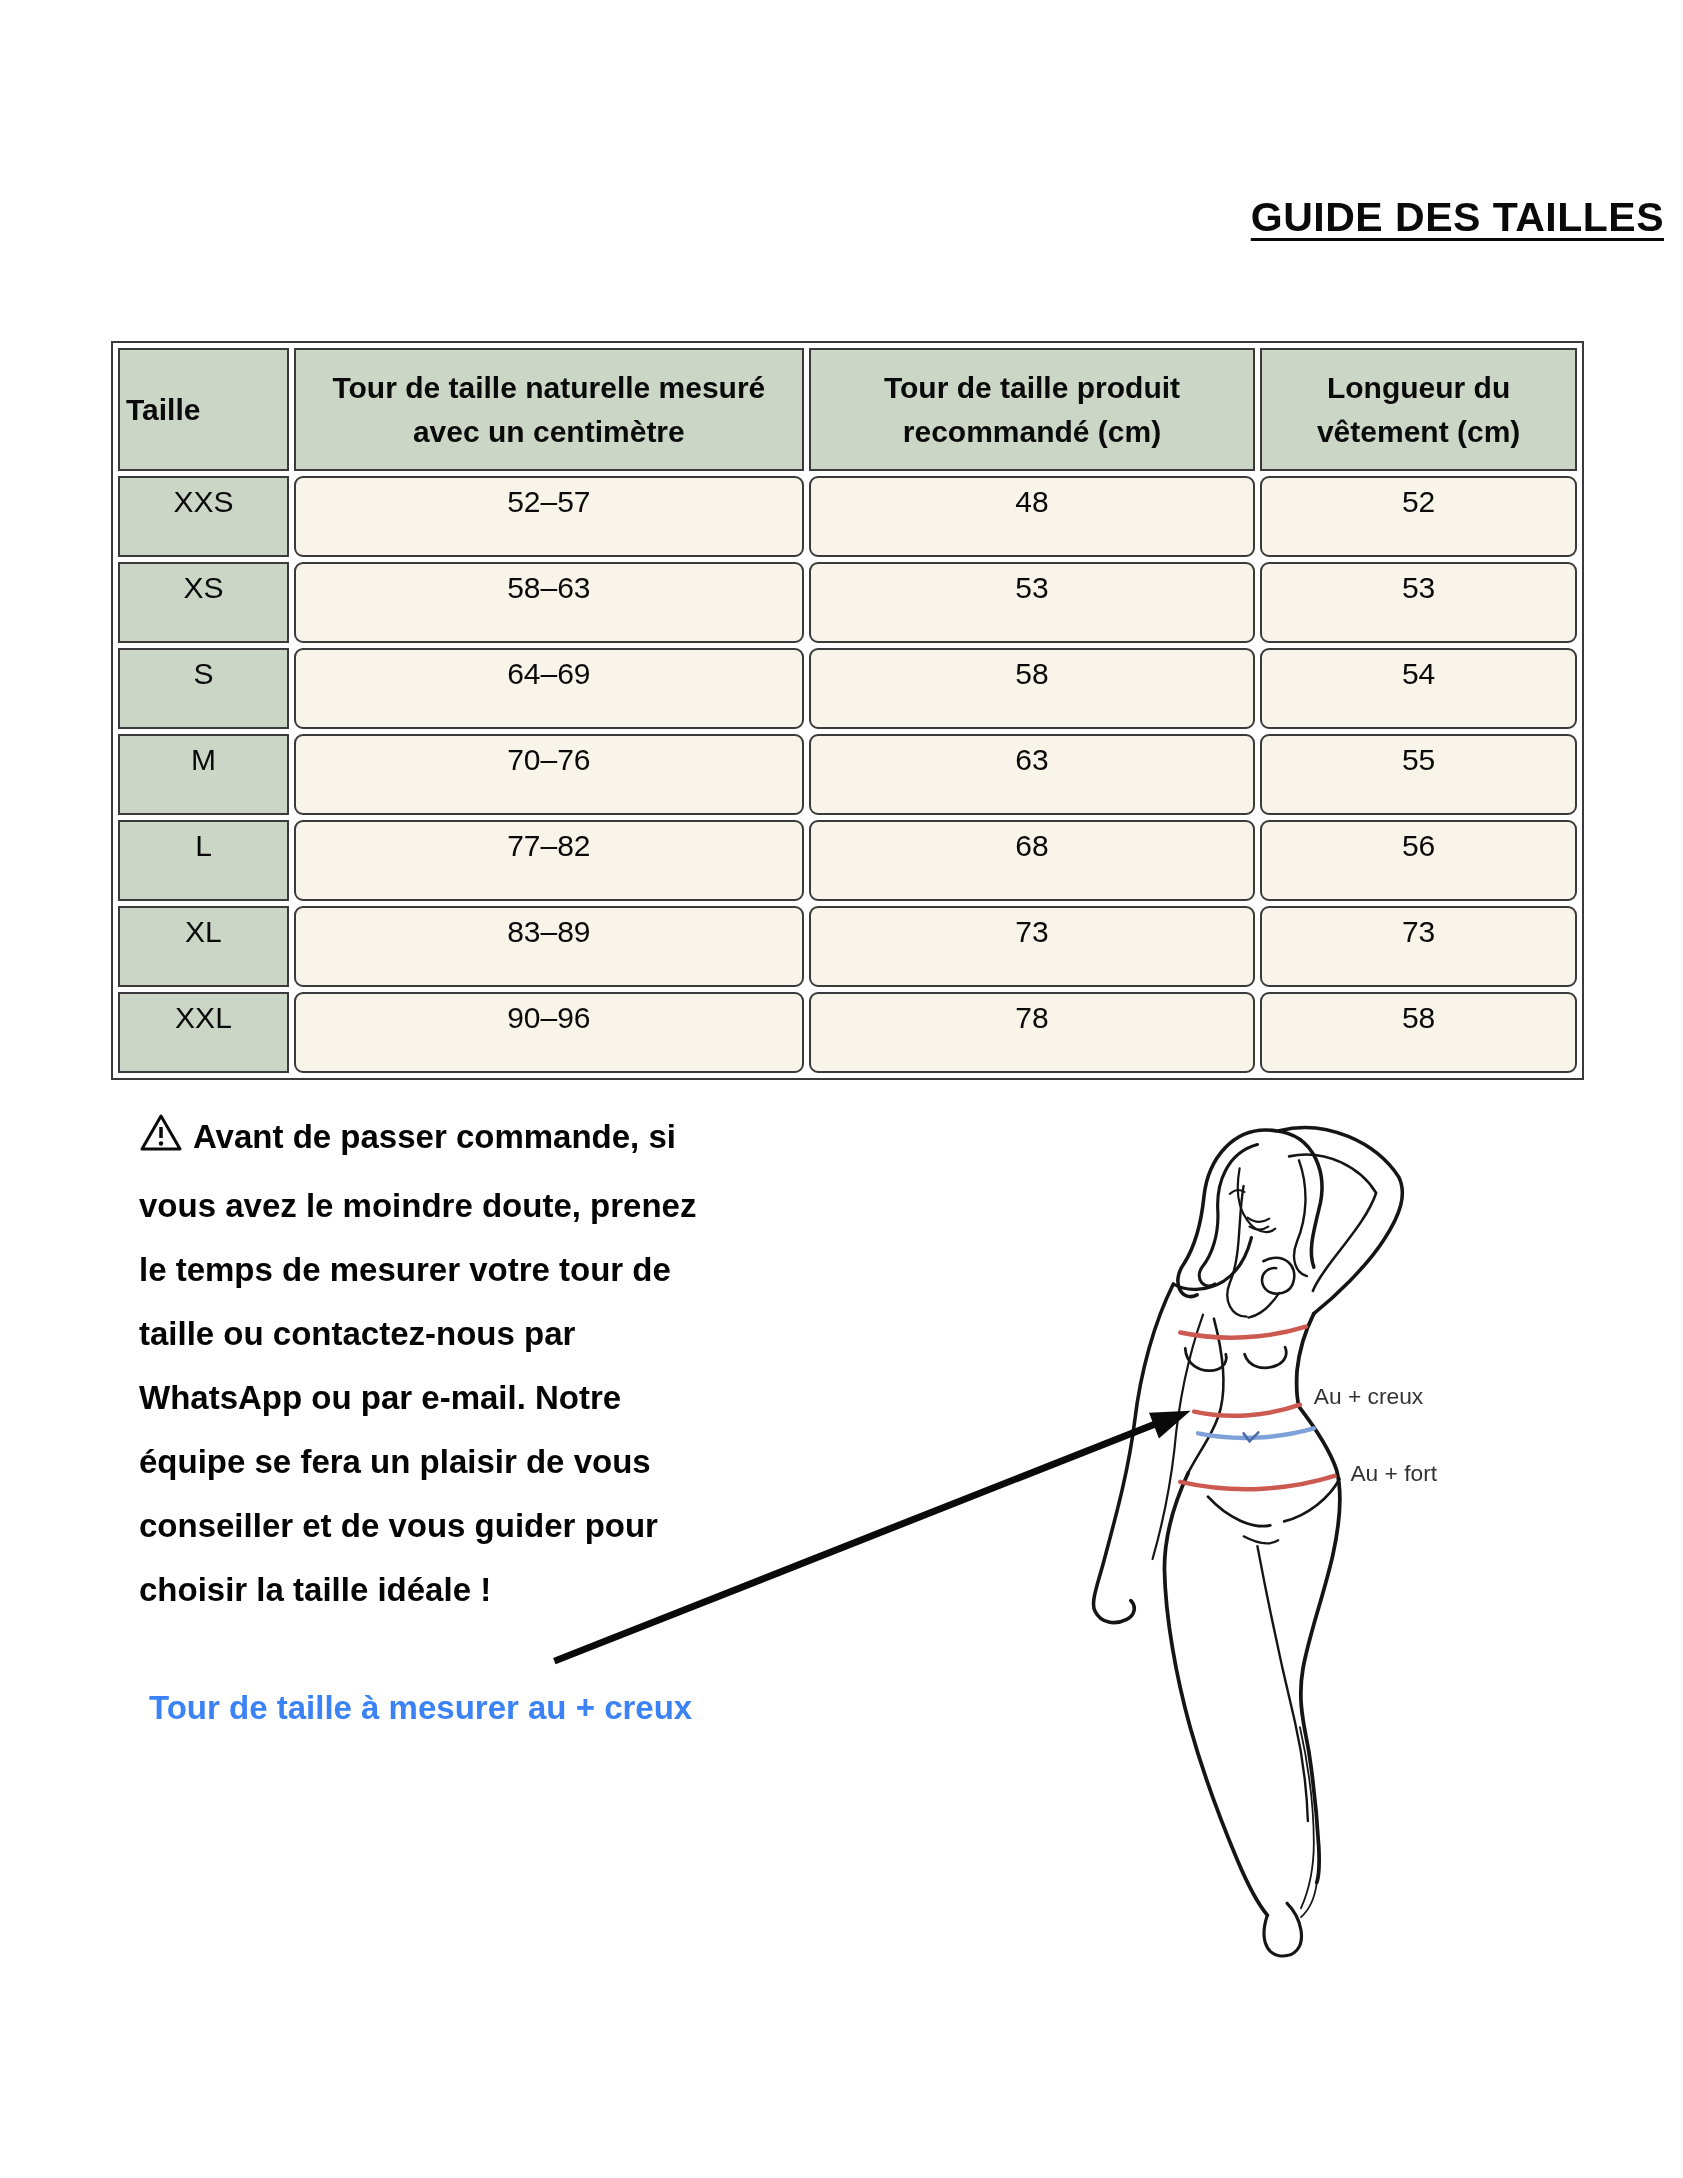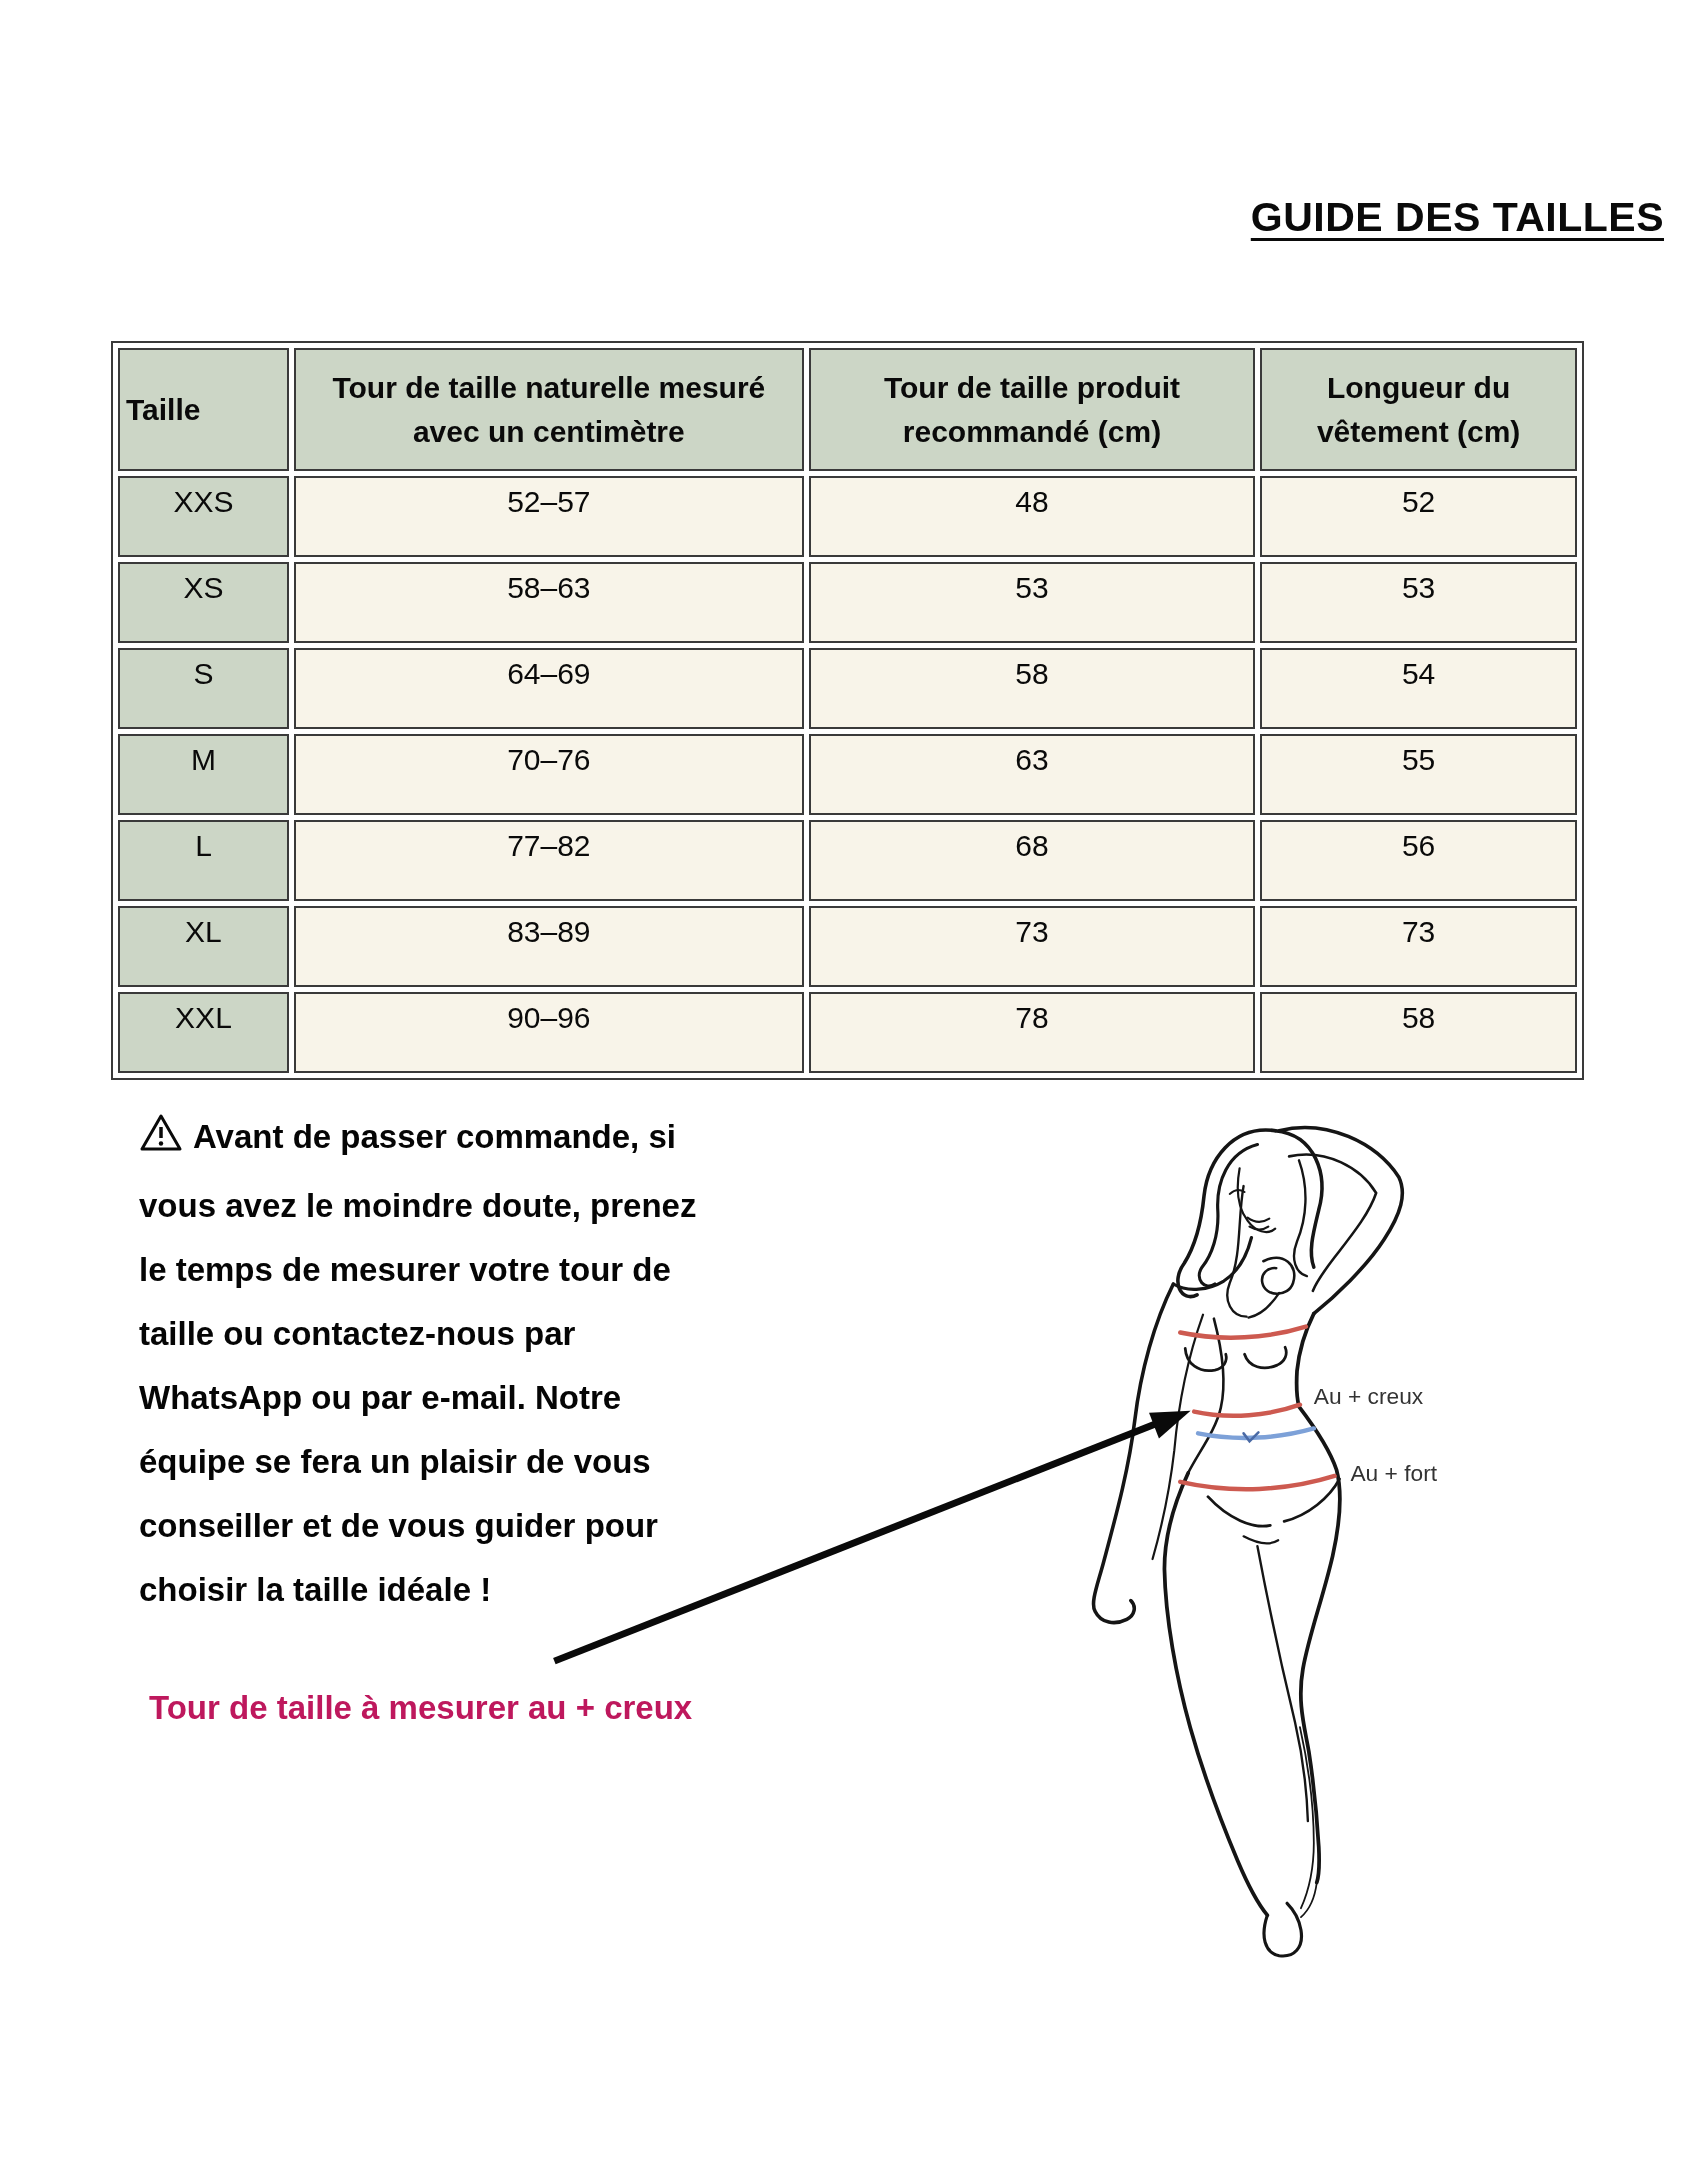--- a/index.html
+++ b/index.html
@@ -48,33 +48,33 @@
     padding:0 4px 0 6px;
   }
   table.sizes td{
     height:69px;
     vertical-align:top;
     text-align:center;
     padding-top:7px;
     font-weight:normal;
   }
   td.size-col{background:#ccd6c6;}
-  td.val-col{background:#f8f4e9;}
+  td.val-col{background:#f8f4e9;border-radius:9px;}
   
   .note{
     position:absolute;left:139px;top:1105px;width:594px;
     font-size:33px;font-weight:bold;line-height:64px;
     color:#050505;
   }
   .note .warn-ic{display:inline-block;vertical-align:-5px;margin-right:10px;}
   .note .note-text{white-space:pre-line;}
   
   .caption{
     position:absolute;left:149px;top:1689px;
-    font-size:33px;font-weight:bold;color:#be185d;
+    font-size:33px;font-weight:bold;color:#3b82f6;
   }
   
   .figure-svg{position:absolute;left:1020px;top:1069px;}
   .arrow-svg{position:absolute;left:495px;top:1366px;}
   svg text.measure-label{
     font-family:"Liberation Sans", sans-serif;
     font-size:23px;
     fill:#333333;
     font-weight:normal;
   }

